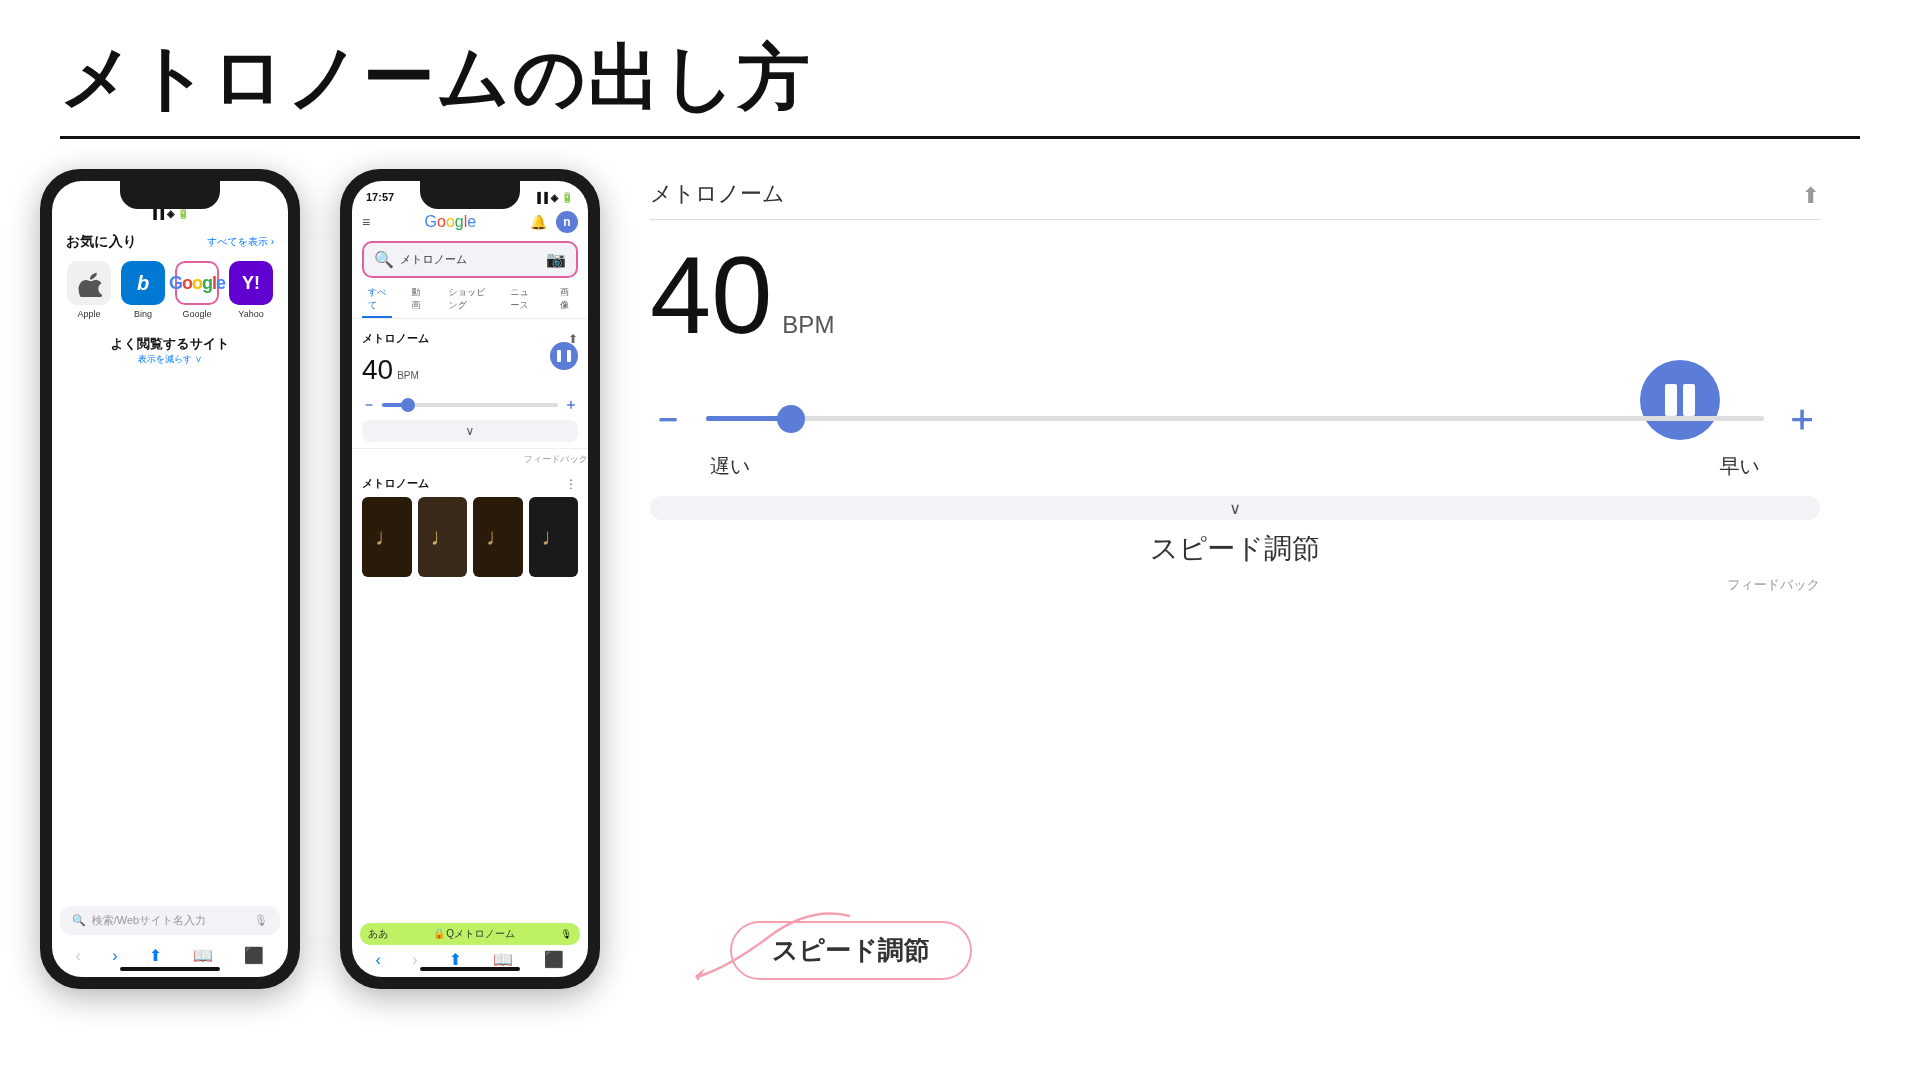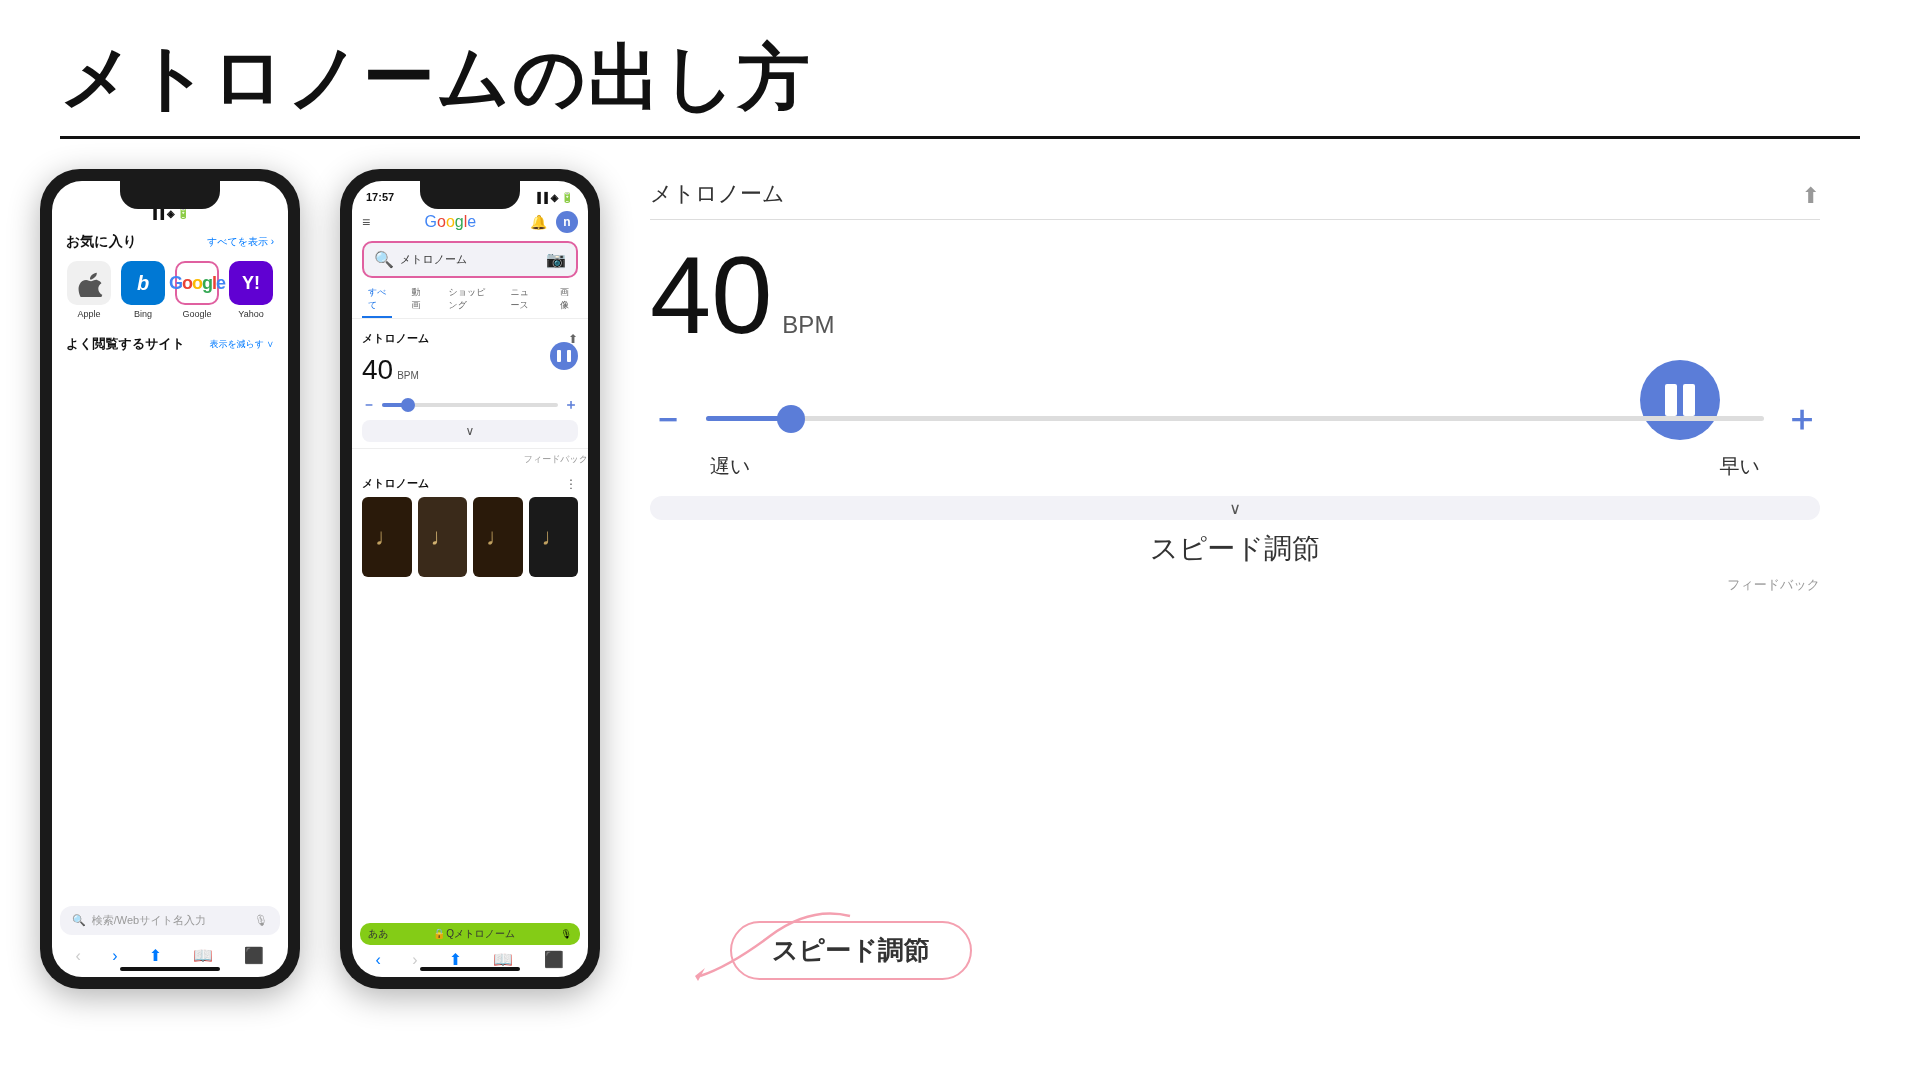--- a/index.html
+++ b/index.html
@@ -129,23 +129,24 @@
 
     .fav-icon.apple-icon { background: #f0f0f0; }
     .fav-icon.bing-icon { background: #0078D4; }
     .fav-icon.google-icon { background: #fff; border: 2.5px solid #e060a0; }
     .fav-icon.yahoo-icon { background: #6001D2; }
 
     .fav-label { font-size: 9px; color: #333; text-align: center; }
 
     .section-header {
       display: flex;
-      justify-content: space-between;
+      justify-content: center;
       align-items: center;
       margin-bottom: 8px;
+      flex-direction: column;
     }
     .section-title { font-size: 13px; font-weight: 700; color: #111; }
     .section-link { font-size: 9px; color: #007AFF; }
 
     .privacy-report {
       margin-top: 12px;
       padding: 0 0 8px 0;
     }
 
     .privacy-title { font-size: 12px; font-weight: 700; margin-bottom: 6px; color: #111; }
@@ -396,21 +397,21 @@
 
     .phone2-bottom-bar {
       position: absolute;
       bottom: 32px;
       left: 8px;
       right: 8px;
       display: flex;
       align-items: center;
       justify-content: space-between;
       padding: 4px 8px;
-      background: #84cc16;
+      background: #bef264;
       border-radius: 10px;
       font-size: 9px;
     }
 
     .phone2-nav {
       position: absolute;
       bottom: 8px;
       left: 8px;
       right: 8px;
       display: flex;

